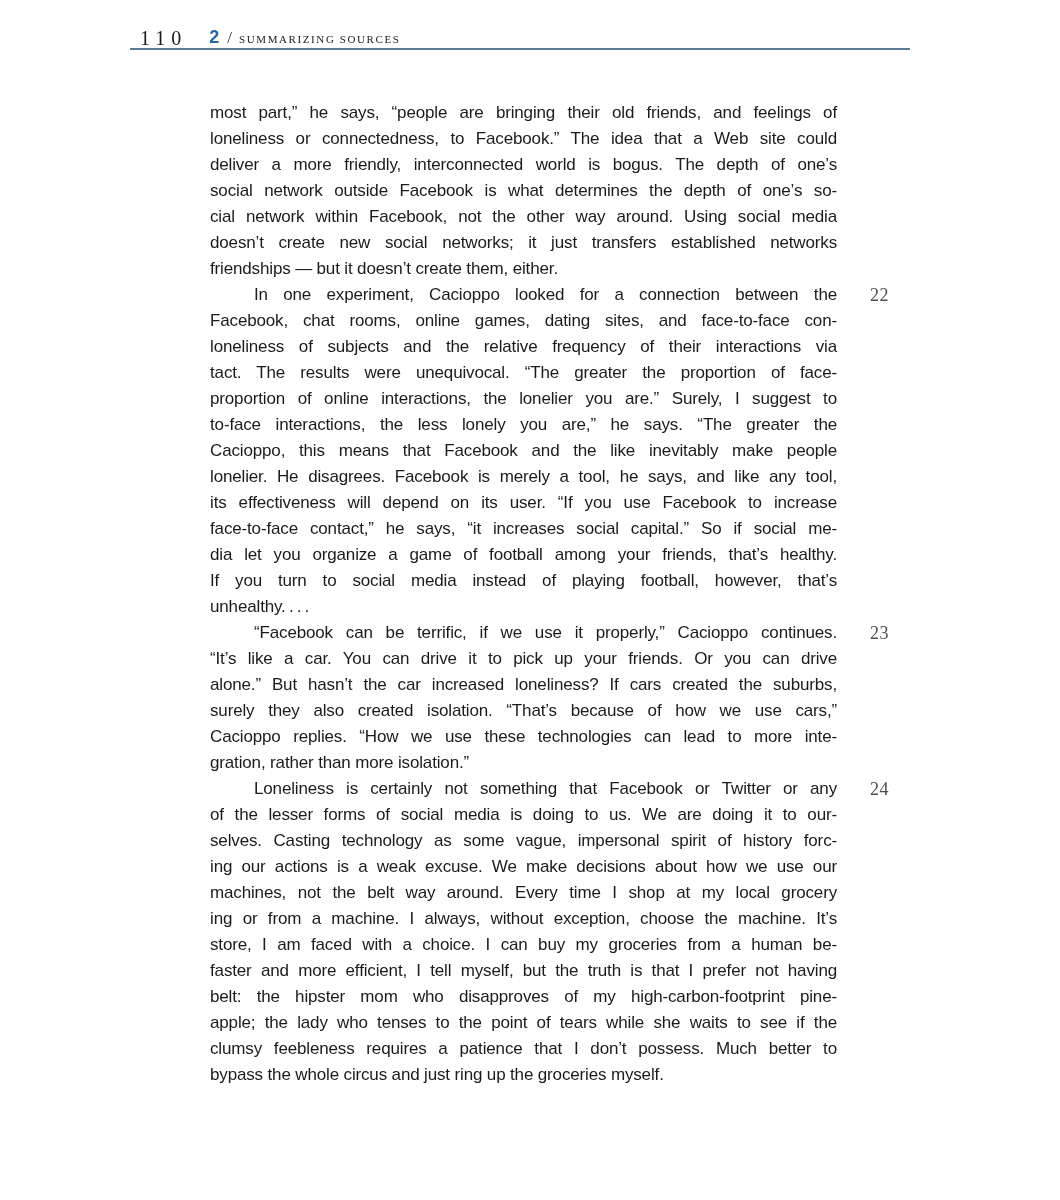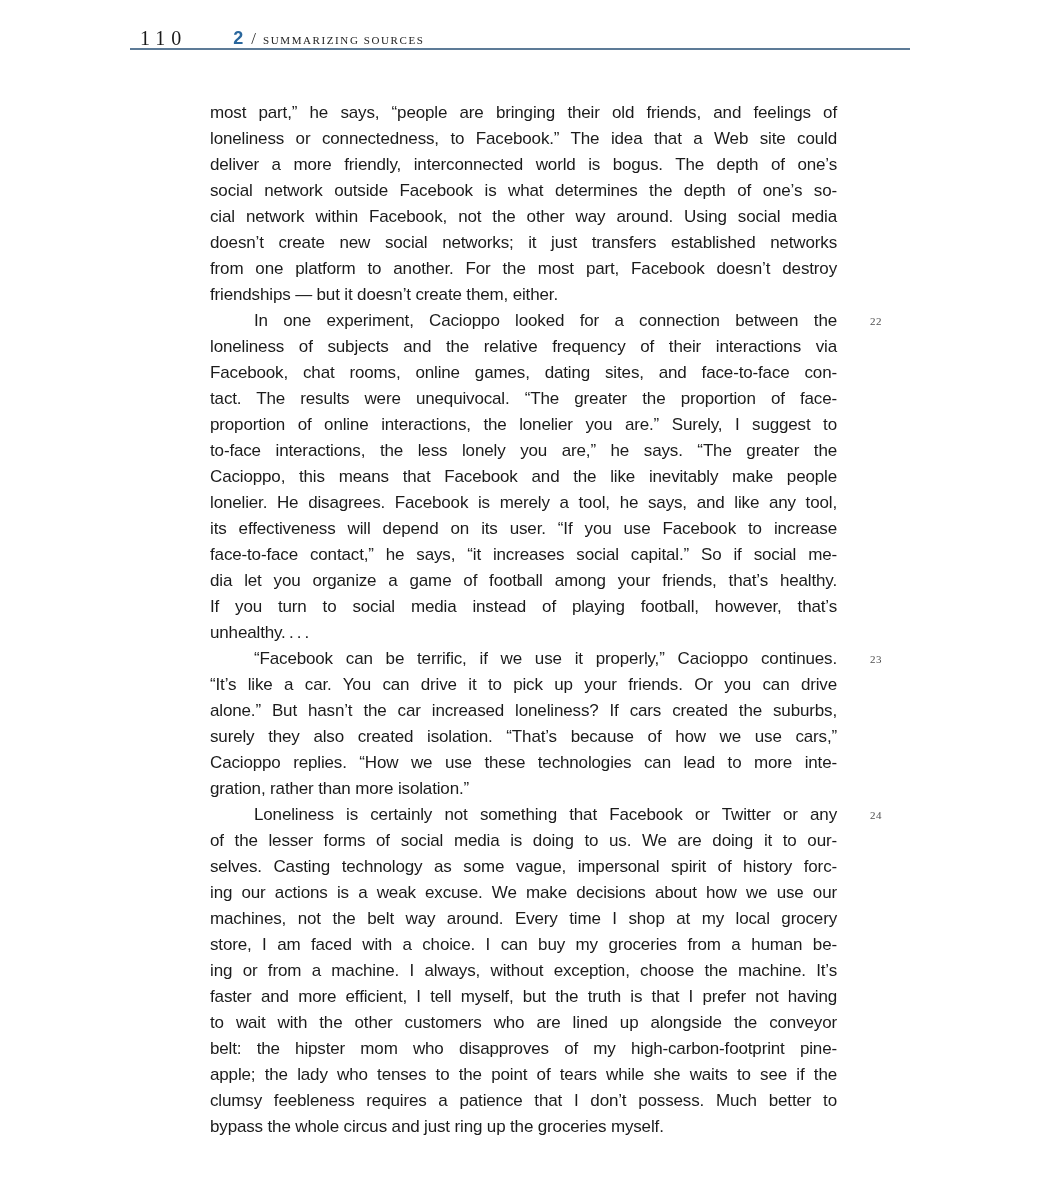--- a/index.html
+++ b/index.html
@@ -10,23 +10,22 @@
     height: 1200px;
     background: #ffffff;
     overflow: hidden;
     font-family: "Liberation Sans", sans-serif;
   }
   .page-header {
     position: absolute;
     top: 27px;
     left: 140px;
     display: flex;
-    align-items: center;
+    align-items: flex-start;
     white-space: nowrap;
-    gap: 24px;
   }
   .page-number {
     font-family: "Liberation Serif", serif;
     font-size: 20px;
     letter-spacing: 6px;
     color: #1a1a1a;
   }
   .chapter-ref {
     margin-left: 22px;
     display: inline-flex;
@@ -76,21 +75,21 @@
   }
   .line.last {
     text-align-last: left;
   }
   .line.indent { padding-left: 44px; }
   .margin-num {
     position: absolute;
     top: 0;
     left: calc(100% + 33px);
     font-family: "Liberation Serif", serif;
-    font-size: 11px;
+    font-size: 18px;
     line-height: 26px;
     color: #4f4f4f;
     letter-spacing: 0.5px;
   }
 </style>
 </head>
 <body>
 
 <div class="page">
   <header class="page-header">
@@ -103,27 +102,26 @@
   </header>
   <div class="header-rule"></div>
   <main class="body-text" id="paragraphs">
       <div class="paragraph">
         <div class="line">most part,” he says, “people are bringing their old friends, and feelings of</div>
         <div class="line">loneliness or connectedness, to Facebook.” The idea that a Web site could</div>
         <div class="line">deliver a more friendly, interconnected world is bogus. The depth of one’s</div>
         <div class="line">social network outside Facebook is what determines the depth of one’s so-</div>
         <div class="line">cial network within Facebook, not the other way around. Using social media</div>
         <div class="line">doesn’t create new social networks; it just transfers established networks</div>
-        <div class="line">from one platform to another. For the most part, Facebook doesn’t destroy</div>
         <div class="line last">friendships — but it doesn’t create them, either.</div>
       </div>
       <div class="paragraph">
         <div class="line indent">In one experiment, Cacioppo looked for a connection between the</div>
+        <div class="line">Facebook, chat rooms, online games, dating sites, and face-to-face con-</div>
         <div class="line">loneliness of subjects and the relative frequency of their interactions via</div>
-        <div class="line">Facebook, chat rooms, online games, dating sites, and face-to-face con-</div>
         <div class="line">tact. The results were unequivocal. “The greater the proportion of face-</div>
         <div class="line">proportion of online interactions, the lonelier you are.” Surely, I suggest to</div>
         <div class="line">to-face interactions, the less lonely you are,” he says. “The greater the</div>
         <div class="line">Cacioppo, this means that Facebook and the like inevitably make people</div>
         <div class="line">lonelier. He disagrees. Facebook is merely a tool, he says, and like any tool,</div>
         <div class="line">its effectiveness will depend on its user. “If you use Facebook to increase</div>
         <div class="line">face-to-face contact,” he says, “it increases social capital.” So if social me-</div>
         <div class="line">dia let you organize a game of football among your friends, that’s healthy.</div>
         <div class="line">If you turn to social media instead of playing football, however, that’s</div>
         <div class="line last">unhealthy. . . .</div>
@@ -137,24 +135,23 @@
         <div class="line">Cacioppo replies. “How we use these technologies can lead to more inte-</div>
         <div class="line last">gration, rather than more isolation.”</div>
         <span class="margin-num">23</span>
       </div>
       <div class="paragraph">
         <div class="line indent">Loneliness is certainly not something that Facebook or Twitter or any</div>
         <div class="line">of the lesser forms of social media is doing to us. We are doing it to our-</div>
         <div class="line">selves. Casting technology as some vague, impersonal spirit of history forc-</div>
         <div class="line">ing our actions is a weak excuse. We make decisions about how we use our</div>
         <div class="line">machines, not the belt way around. Every time I shop at my local grocery</div>
+        <div class="line">ing or from a machine. I always, without exception, choose the machine. It’s</div>
         <div class="line">store, I am faced with a choice. I can buy my groceries from a human be-</div>
-        <div class="line">ing or from a machine. I always, without exception, choose the machine. It’s</div>
         <div class="line">faster and more efficient, I tell myself, but the truth is that I prefer not having</div>
-        <div class="line">to wait with the other customers who are lined up alongside the conveyor</div>
         <div class="line">belt: the hipster mom who disapproves of my high-carbon-footprint pine-</div>
         <div class="line">apple; the lady who tenses to the point of tears while she waits to see if the</div>
         <div class="line">clumsy feebleness requires a patience that I don’t possess. Much better to</div>
         <div class="line last">bypass the whole circus and just ring up the groceries myself.</div>
         <span class="margin-num">24</span>
       </div>
     </main>
 </div>
 
 </body></html>

